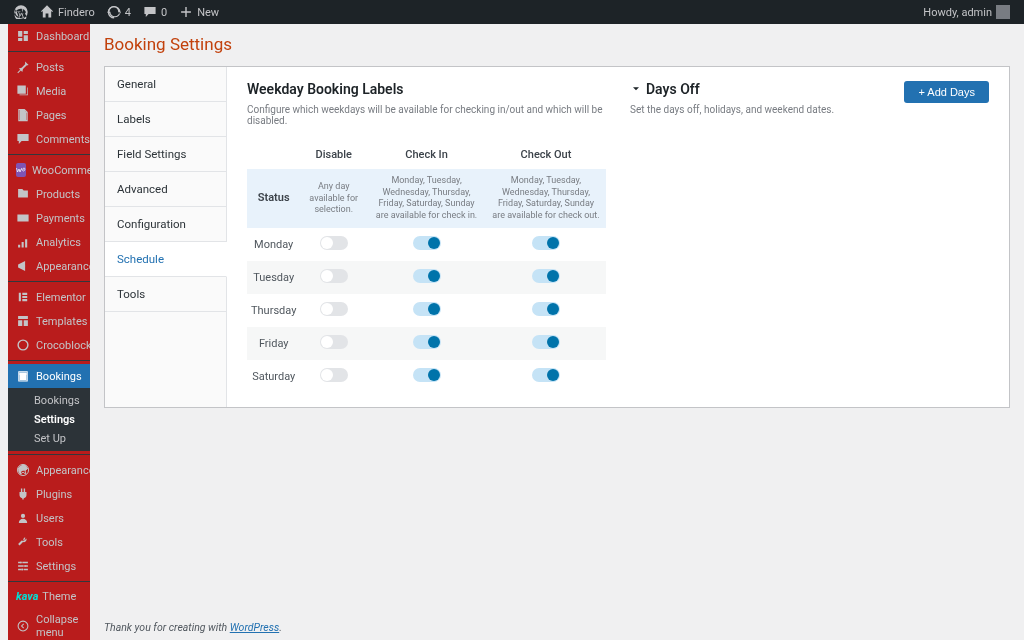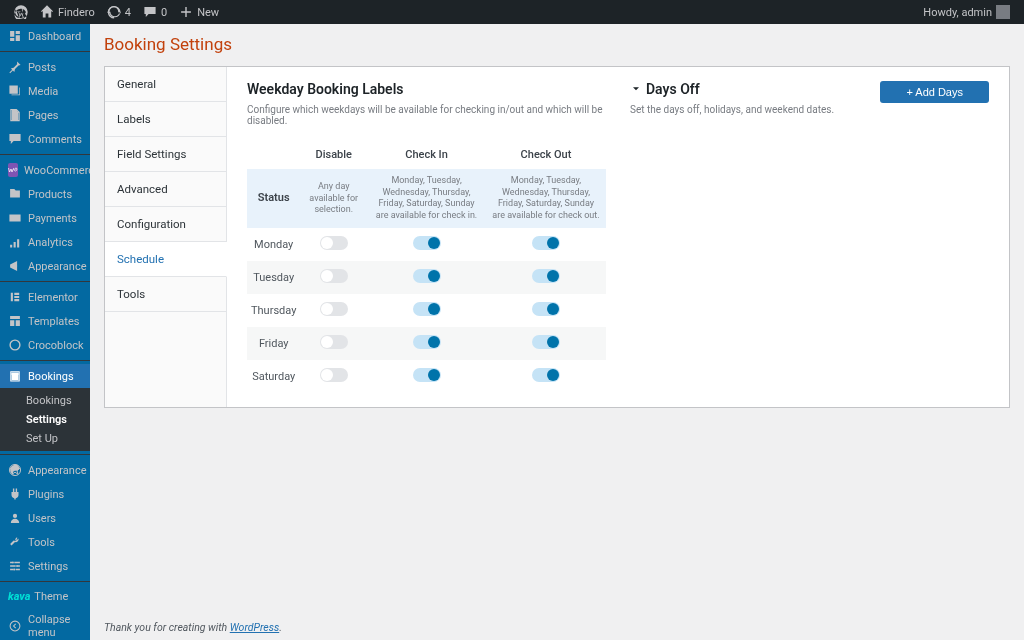--- a/index.html
+++ b/index.html
@@ -4,21 +4,21 @@
 <style>
 * { margin:0; padding:0; box-sizing:border-box; }
 body { font-family:-apple-system,BlinkMacSystemFont,"Segoe UI",Roboto,Arial,sans-serif; font-size:13px; color:#3c434a; background:#f0f0f1; width:1024px; height:640px; overflow:hidden; }
 
 .topbar { background:#1d2327; color:#c3c4c7; height:24px; display:flex; align-items:center; font-size:11px; padding:0 8px; justify-content:space-between; }
 .topbar a { color:#c3c4c7; text-decoration:none; display:flex; align-items:center; gap:4px; padding:16px 6px; height:24px; }
 .topbar-left, .topbar-right { display:flex; align-items:center; }
 .topbar svg { width:14px; height:14px; fill:currentColor; }
 .avatar { width:14px; height:14px; background:#787c82; display:inline-block; }
 
-.sidebar { position:absolute; left:0; top:24px; bottom:0; width:96px; background:#0369a1; color:#c3c4c7; overflow:hidden; font-size:11px; }
+.sidebar { position:absolute; left:8px; top:24px; bottom:0; width:96px; background:#b91c1c; color:#c3c4c7; overflow:hidden; font-size:11px; }
 .side-item { display:flex; align-items:center; gap:6px; padding:5px 8px; cursor:pointer; position:relative; }
 .side-item.current { background:#2271b1; color:#fff; }
 .side-item.current::after { content:""; position:absolute; right:-1px; top:50%; margin-top:-6px; border:6px solid transparent; border-right-color:#f0f0f1; }
 .side-item svg { width:14px; height:14px; fill:currentColor; flex:none; }
 .sub-items { background:#2c3338; padding:3px 0; }
 .sub-item { padding:3px 10px 3px 26px; cursor:pointer; color:#c3c4c7; }
 .sub-item.active { color:#fff; font-weight:600; }
 .side-sep { border-top:1px solid #32373c; margin:3px 0; }
 .kava { color:#00e0d6; font-style:italic; font-weight:bold; padding:5px 8px; display:flex; gap:4px; align-items:center; }
 .kava span:last-child { color:#c3c4c7; font-style:normal; font-weight:normal; }
@@ -45,21 +45,21 @@
 .toggle { width:28px; height:14px; border-radius:7px; position:relative; display:inline-block; }
 .toggle::after { content:""; width:12px; height:12px; border-radius:50%; position:absolute; top:1px; }
 .toggle.off { background:#e2e4e7; }
 .toggle.off::after { left:1px; background:#fff; }
 .toggle.on { background:#c5e3f6; }
 .toggle.on::after { right:1px; background:#0073aa; }
 
 .daysoff { width:350px; }
 .daysoff-header { display:flex; justify-content:space-between; align-items:flex-start; }
 .daysoff h2 { display:flex; align-items:center; gap:4px; }
-.btn-primary { background:#2271b1; color:#fff; border:none; border-radius:3px; padding:5px 26px; font-size:11px; cursor:pointer; }
+.btn-primary { background:#2271b1; color:#fff; border:none; border-radius:3px; padding:5px 14px; font-size:11px; cursor:pointer; }
 .chev { width:12px; height:12px; }
 .footer { position:absolute; bottom:6px; left:14px; font-size:10.5px; color:#50575e; font-style:italic; }
 .footer a { color:#2271b1; text-decoration:underline; }
 .wc-badge { background:#7f54b3; width:14px; height:14px; border-radius:2px; display:inline-flex; align-items:center; justify-content:center; }
 .wc-badge svg { width:10px; height:10px; fill:#fff; }
 </style>
 </head>
 <body>
 
 <div class="topbar">

